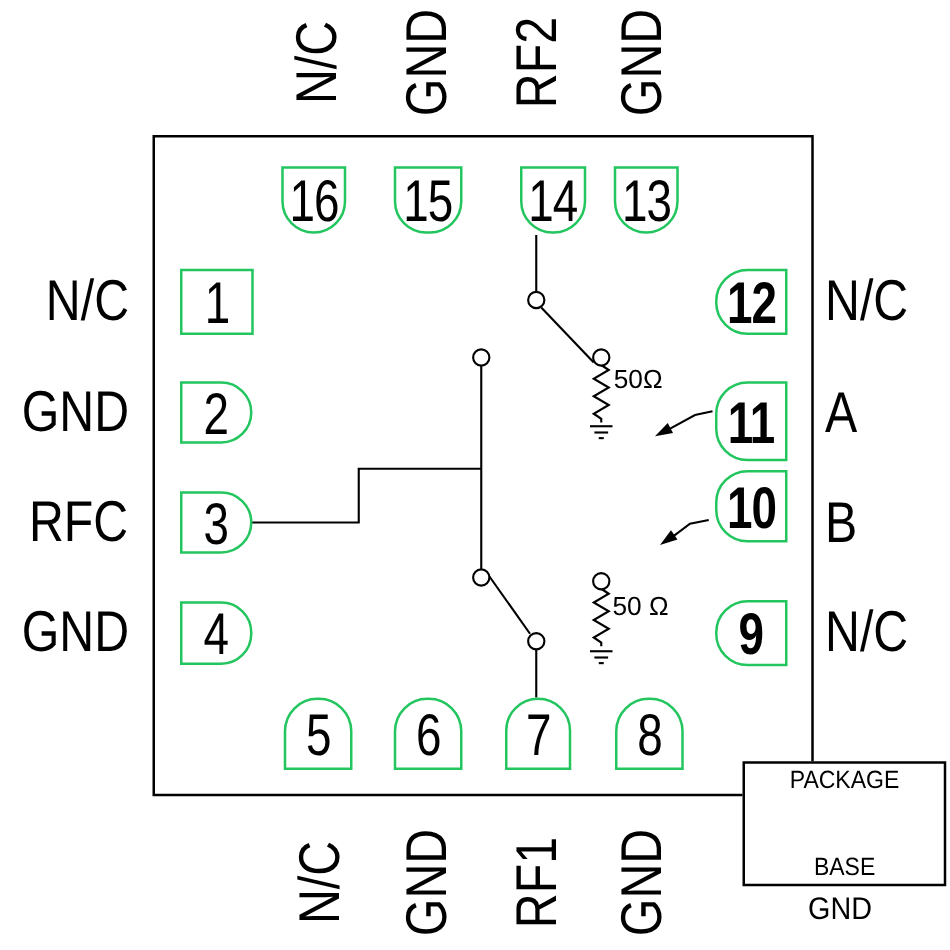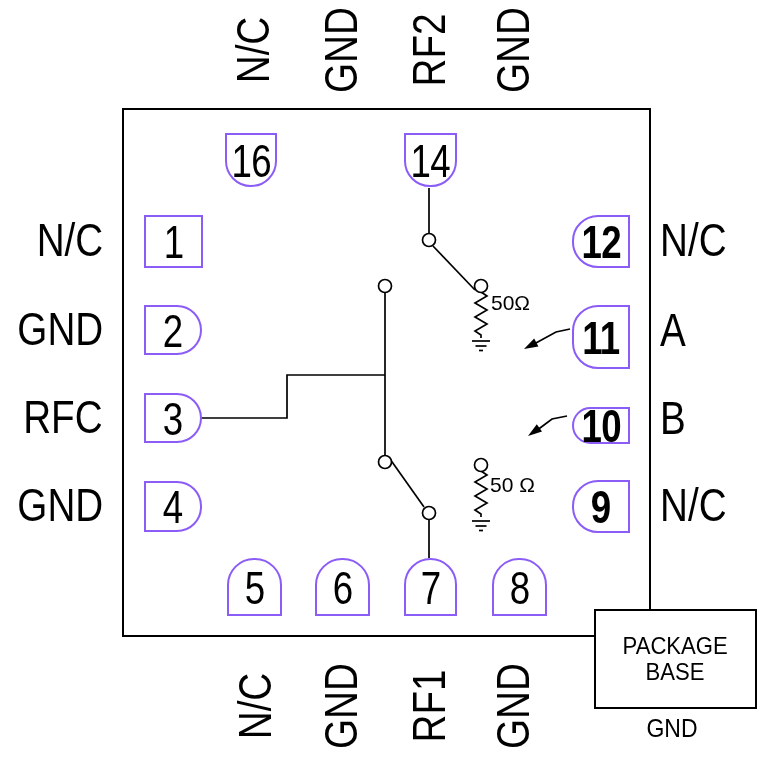--- a/index.html
+++ b/index.html
@@ -6,39 +6,39 @@
   #stage {
     position:relative; width:760px; height:760px; background:#ffffff;
     font-family:"Liberation Sans", sans-serif; color:#000; overflow:hidden;
   }
   #outline {
     position:absolute; left:122px; top:108px; width:529px; height:529px;
     border:2px solid #000; box-sizing:border-box; z-index:0;
   }
   #schem { position:absolute; left:0; top:0; z-index:1; }
   .pin {
-    position:absolute; background:#fff; border:2px solid #8b5cf6; box-sizing:border-box;
+    position:absolute; background:#fff; border:2px solid #22c55e; box-sizing:border-box;
     display:flex; align-items:center; justify-content:center; z-index:2;
     font-size:47px; font-weight:400;
   }
   .pin span { display:block; transform:scaleX(0.78); letter-spacing:-1px; }
   .pin-top    { border-radius:0 0 26px 26px; }
   .pin-bottom { border-radius:27px 27px 0 0; }
   .pin-left   { border-radius:0 25px 25px 0; }
   .pin-right  { border-radius:26px 0 0 26px;font-weight:bold; }
   .pin-square { border-radius:0; }
   .lbl { position:absolute; font-size:46px; white-space:nowrap; z-index:2; }
   .lbl-left  { transform:translateY(-52%) scaleX(0.84); transform-origin:right center; }
   .lbl-right { transform:translateY(-52%) scaleX(0.84); transform-origin:left center; }
   .lbl-top, .lbl-bottom { transform:translate(-50%,-50%) rotate(-90deg) scaleX(0.84); }
   #pkgbase {
     position:absolute; left:594px; top:609px; width:163px; height:100px;
     background:#fff; border:2px solid #000; box-sizing:border-box; z-index:3;
-    display:flex; flex-direction:column; align-items:center; justify-content:center;
-    font-size:24px; line-height:26px;
+    display:flex; flex-direction:column; align-items:center; justify-content:space-between;
+    font-size:20px; line-height:26px;
   }
   #pkgbase div { transform:scaleX(0.92); }
   #pkggnd {
     position:absolute; left:672px; top:728px; transform:translate(-50%,-50%) scaleX(0.92);
     font-size:25px; z-index:3; white-space:nowrap;
   }
 </style>
 </head>
 <body>
 
@@ -83,22 +83,28 @@
     </g>
     <g font-size="21" fill="#000" font-family="Liberation Sans, sans-serif">
       <text x="491" y="310">50Ω</text>
       <text x="490" y="492">50 Ω</text>
     </g>
   </svg>
 
   <div class="pin pin-top" style="left:225px;top:133px;width:52px;height:54px">
       <span>16</span>
     </div>
-  <div class="pin pin-top" style="left:404px;top:133px;width:53px;height:54px">
+  <div class="pin pin-top" style="left:315px;top:133px;width:55px;height:54px">
+      <span>15</span>
+    </div>
+  <div class="pin pin-top" style="left:416px;top:133px;width:53px;height:54px">
       <span>14</span>
+    </div>
+  <div class="pin pin-top" style="left:491px;top:133px;width:52px;height:54px">
+      <span>13</span>
     </div>
 
   <div class="pin pin-square" style="left:144px;top:215px;width:59px;height:53px">
       <span>1</span>
     </div>
   <div class="pin pin-left" style="left:144px;top:305px;width:58px;height:50px">
       <span>2</span>
     </div>
   <div class="pin pin-left" style="left:144px;top:393px;width:58px;height:50px">
       <span>3</span>
@@ -106,21 +112,21 @@
   <div class="pin pin-left" style="left:144px;top:481px;width:58px;height:51px">
       <span>4</span>
     </div>
 
   <div class="pin pin-right" style="left:572px;top:215px;width:58px;height:53px">
       <span>12</span>
     </div>
   <div class="pin pin-right" style="left:572px;top:305px;width:58px;height:64px">
       <span>11</span>
     </div>
-  <div class="pin pin-right" style="left:572px;top:407px;width:58px;height:37px">
+  <div class="pin pin-right" style="left:572px;top:376px;width:58px;height:58px">
       <span>10</span>
     </div>
   <div class="pin pin-right" style="left:572px;top:480px;width:58px;height:53px">
       <span>9</span>
     </div>
 
   <div class="pin pin-bottom" style="left:227px;top:558px;width:55px;height:58px">
       <span>5</span>
     </div>
   <div class="pin pin-bottom" style="left:315px;top:558px;width:55px;height:58px">

